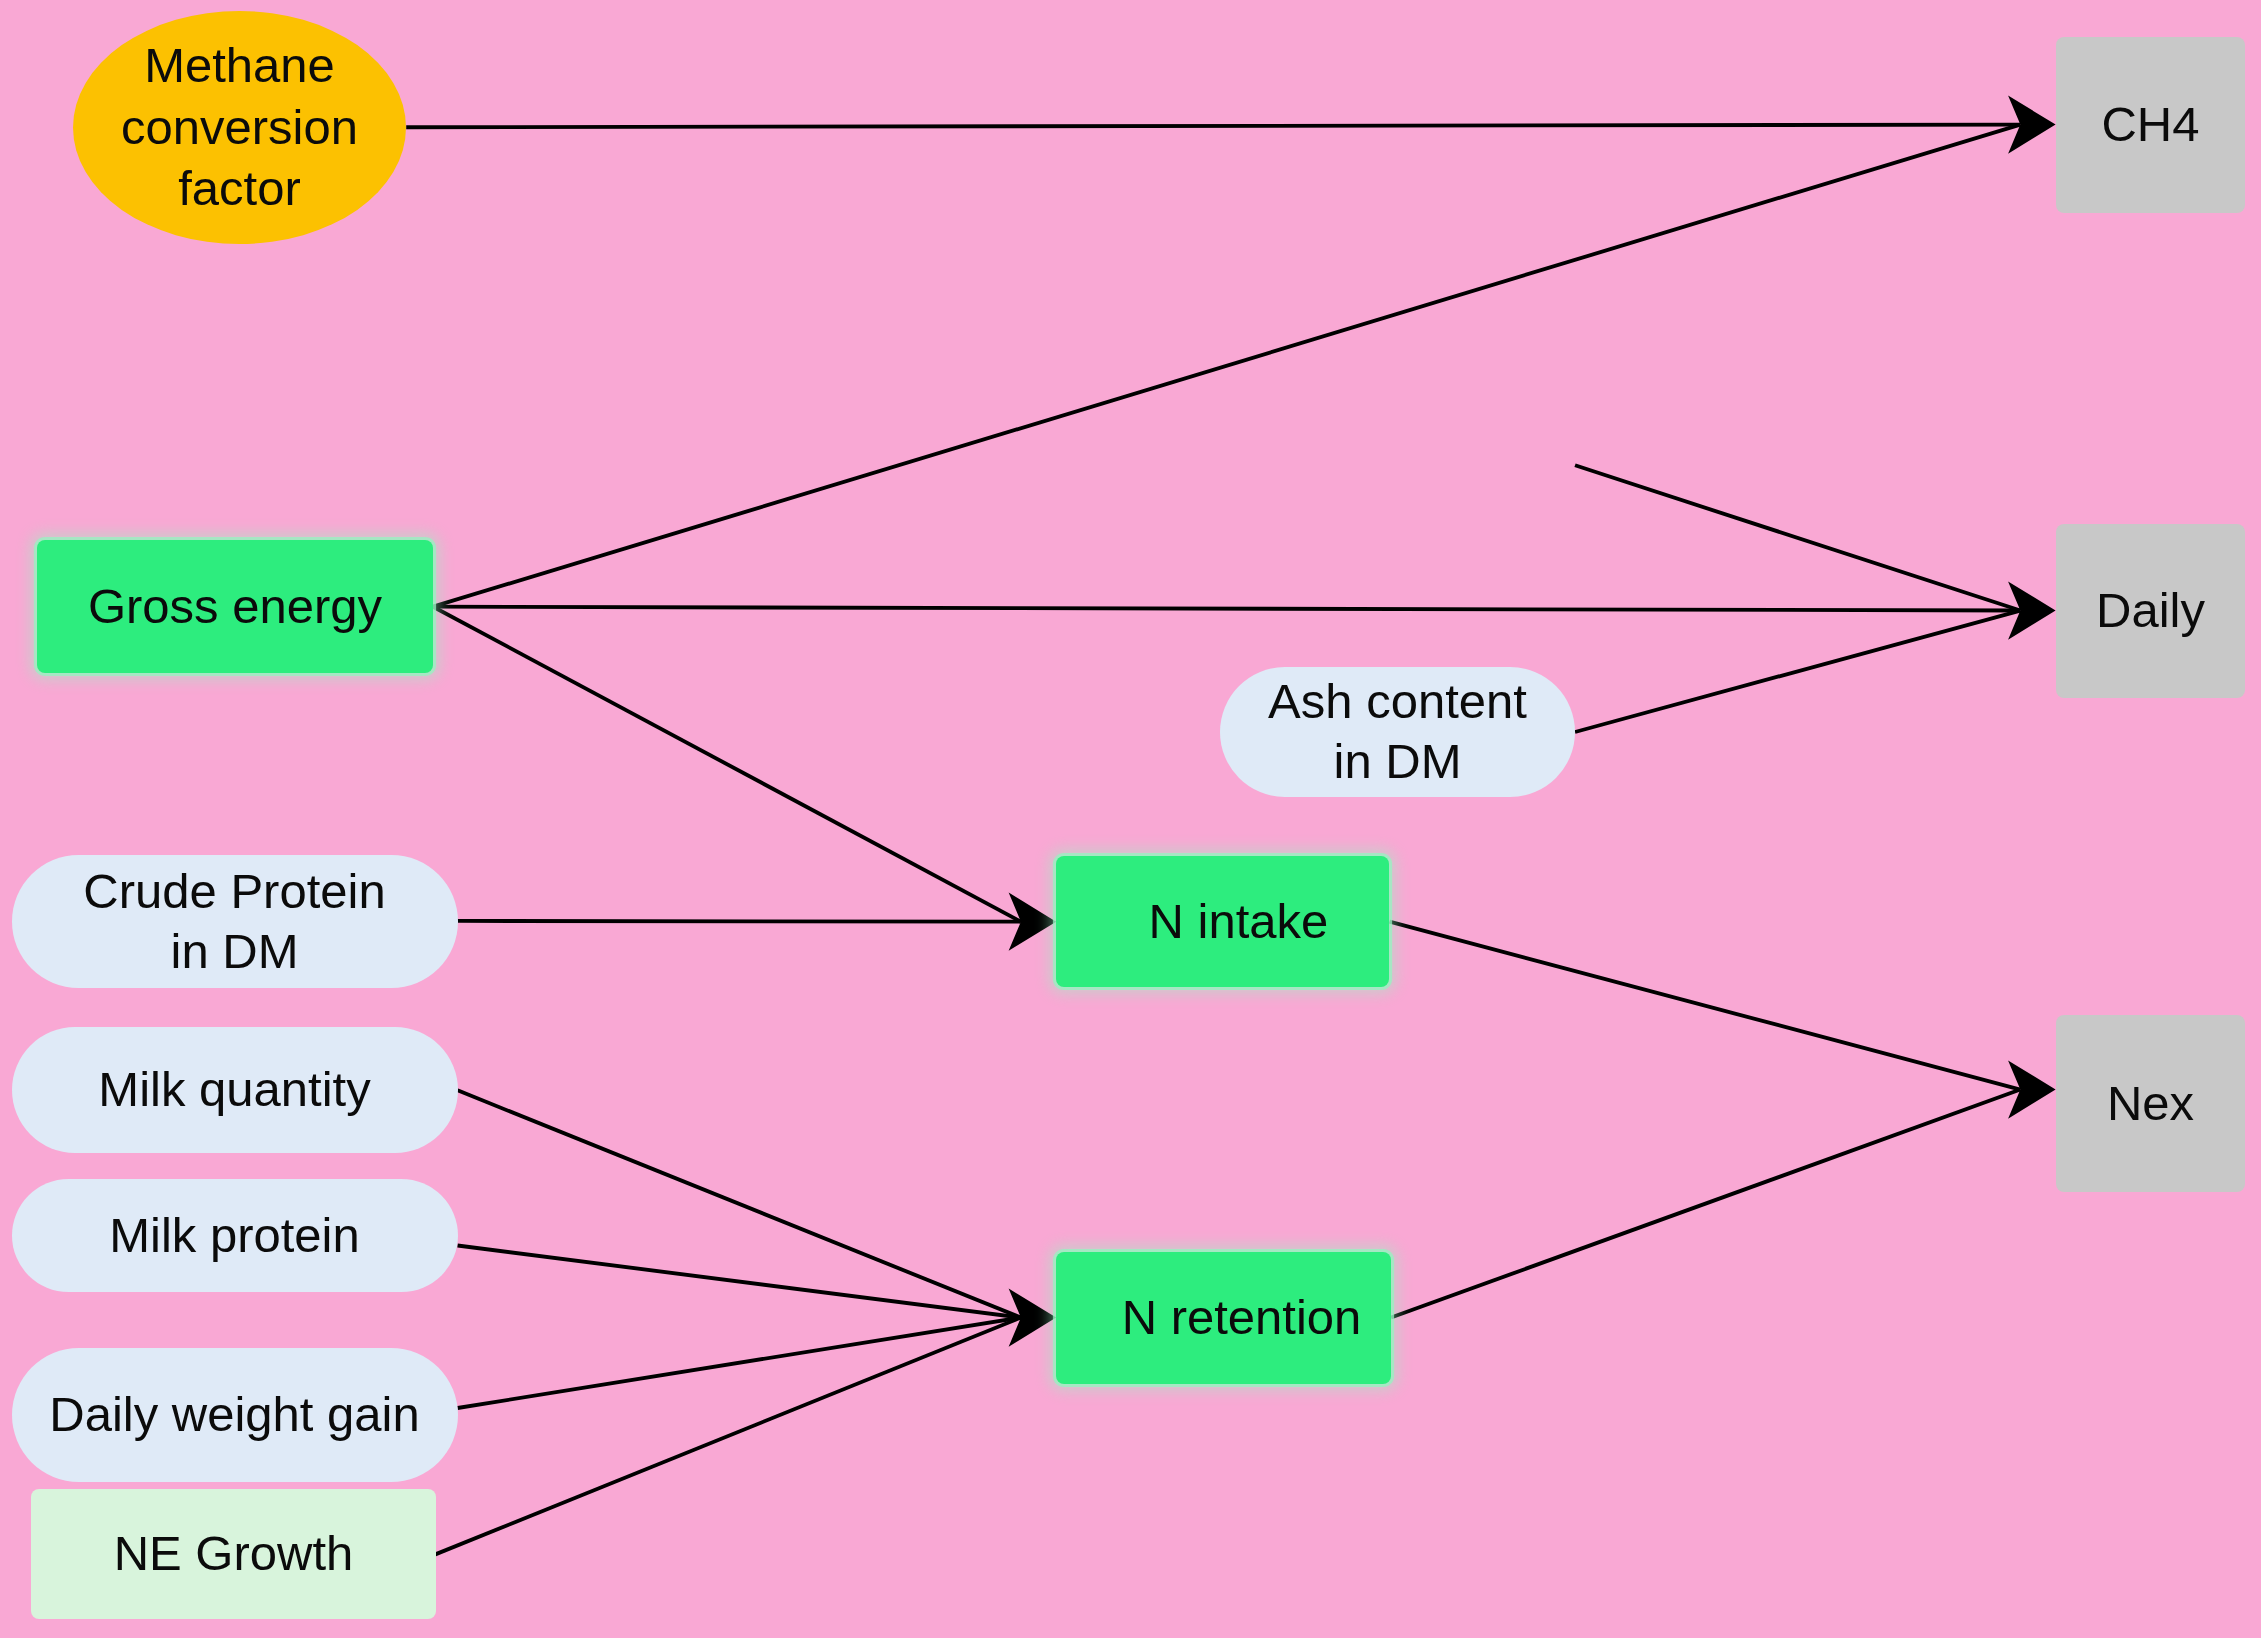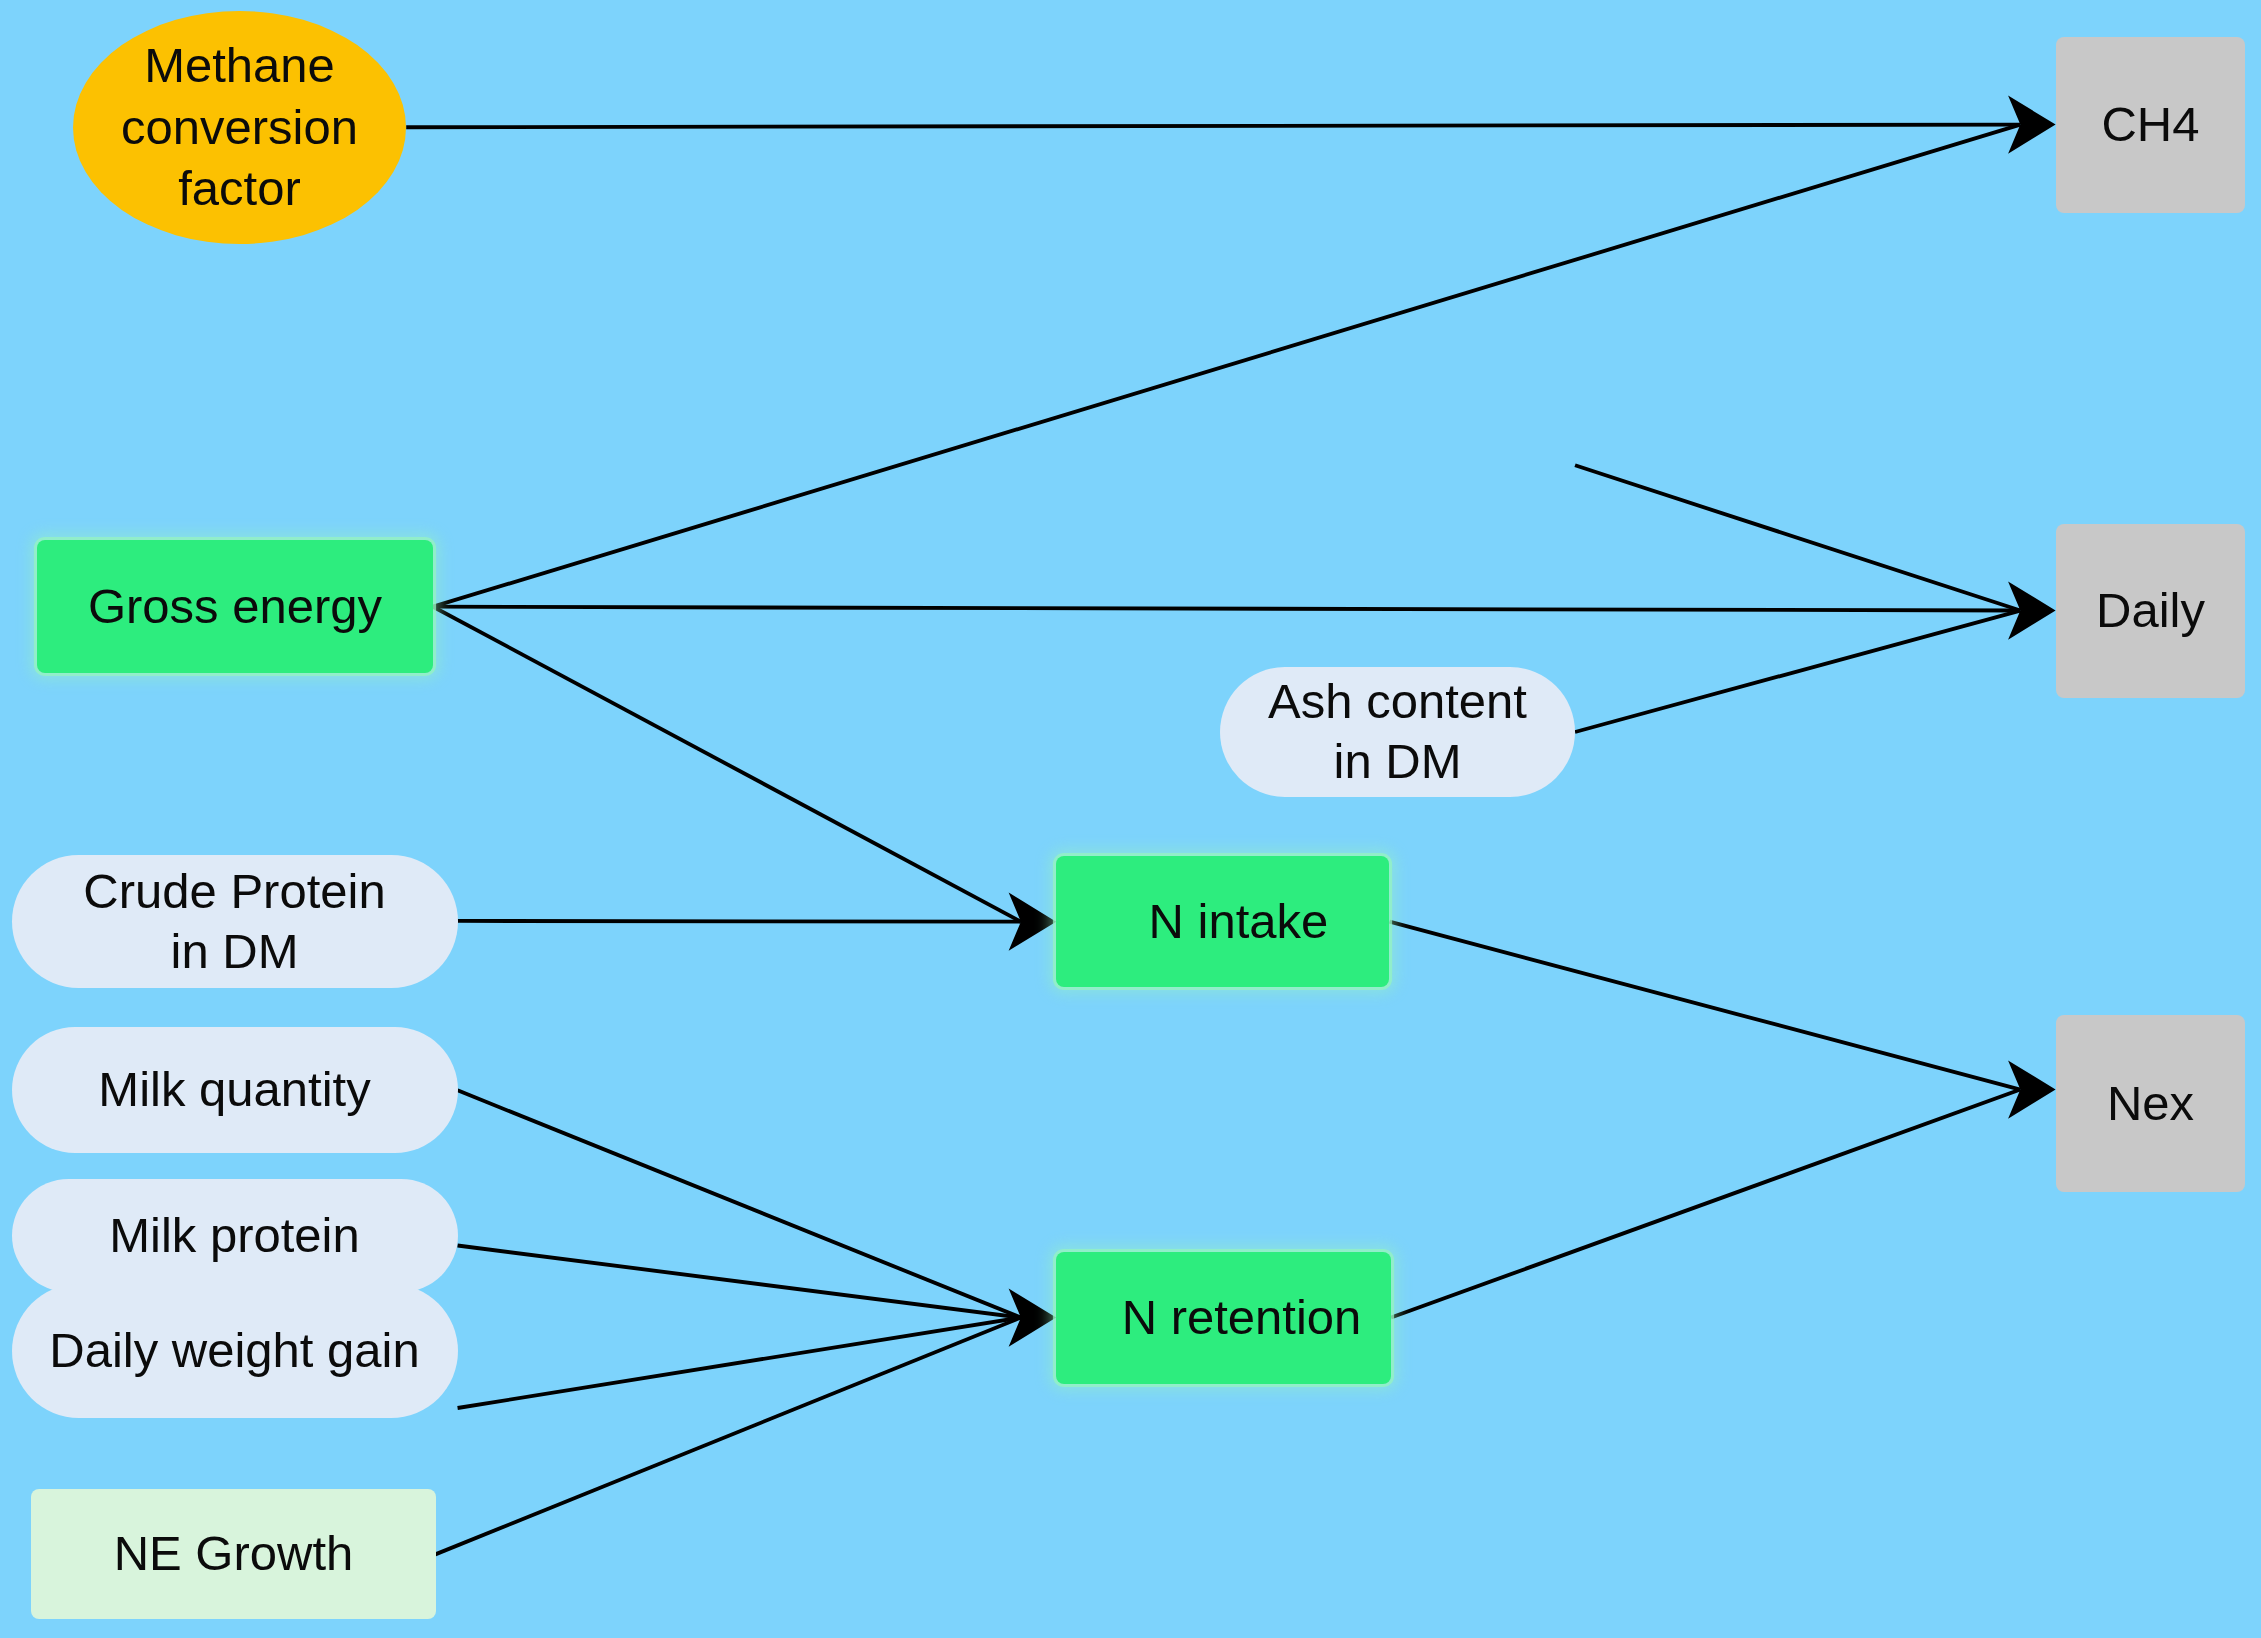--- a/index.html
+++ b/index.html
@@ -1,19 +1,19 @@
 <!DOCTYPE html>
 <html style="font-size:12.3px"><head>
 <meta charset="utf-8">
 <style>
   html,body{margin:0;padding:0;background:#ffffff;}
   .canvas{
     position:relative;
     width:2261px;height:1638px;
-    background:#7dd3fc;
+    background:#f9a8d4;
     overflow:hidden;
     font-family:"Liberation Sans", sans-serif;
   }
   #edge-layer{
     position:absolute;left:0;top:0;width:2261px;height:1638px;
   }
   .node{
     position:absolute;
     display:flex;align-items:center;justify-content:center;
     text-align:center;
@@ -88,21 +88,21 @@
 
 <style>
   
   #n-methane {left:73px;  top:10.7px;   width:333px; height:233px;}
   #n-gross   {left:37px;  top:540px;  width:396px; height:133px;}
   #n-digest  {left:1219px;top:400px;  width:356px; height:130px;}
   #n-ash     {left:1220px;top:667px;  width:355px; height:130px;}
   #n-crude   {left:11.5px;  top:855px; width:446px; height:133px;}
   #n-milkq   {left:11.5px;  top:1027px; width:446px; height:126px;}
   #n-milkp   {left:11.5px;  top:1179px; width:446px; height:113px;}
-  #n-dwg     {left:11.5px;  top:1284px; width:446px; height:134px;}
+  #n-dwg     {left:11.5px;  top:1348px; width:446px; height:134px;}
   #n-neg     {left:31px;  top:1489px; width:405px; height:130px;}
   #n-nintake {left:1056px;top:856px; width:333px; height:131px;padding-left:32px;}
   #n-nret    {left:1056px;top:1252px; width:335px; height:132px;padding-left:36px;}
   #n-ch4     {left:2056px;top:37px;   width:189px; height:176px;}
   #n-vsex    {left:2056px;top:524px;  width:189px; height:174px;}
   #n-nex     {left:2056px;top:1001px; width:189px; height:177px;margin-top:14px;}
 </style>
 
 
 </body></html>

